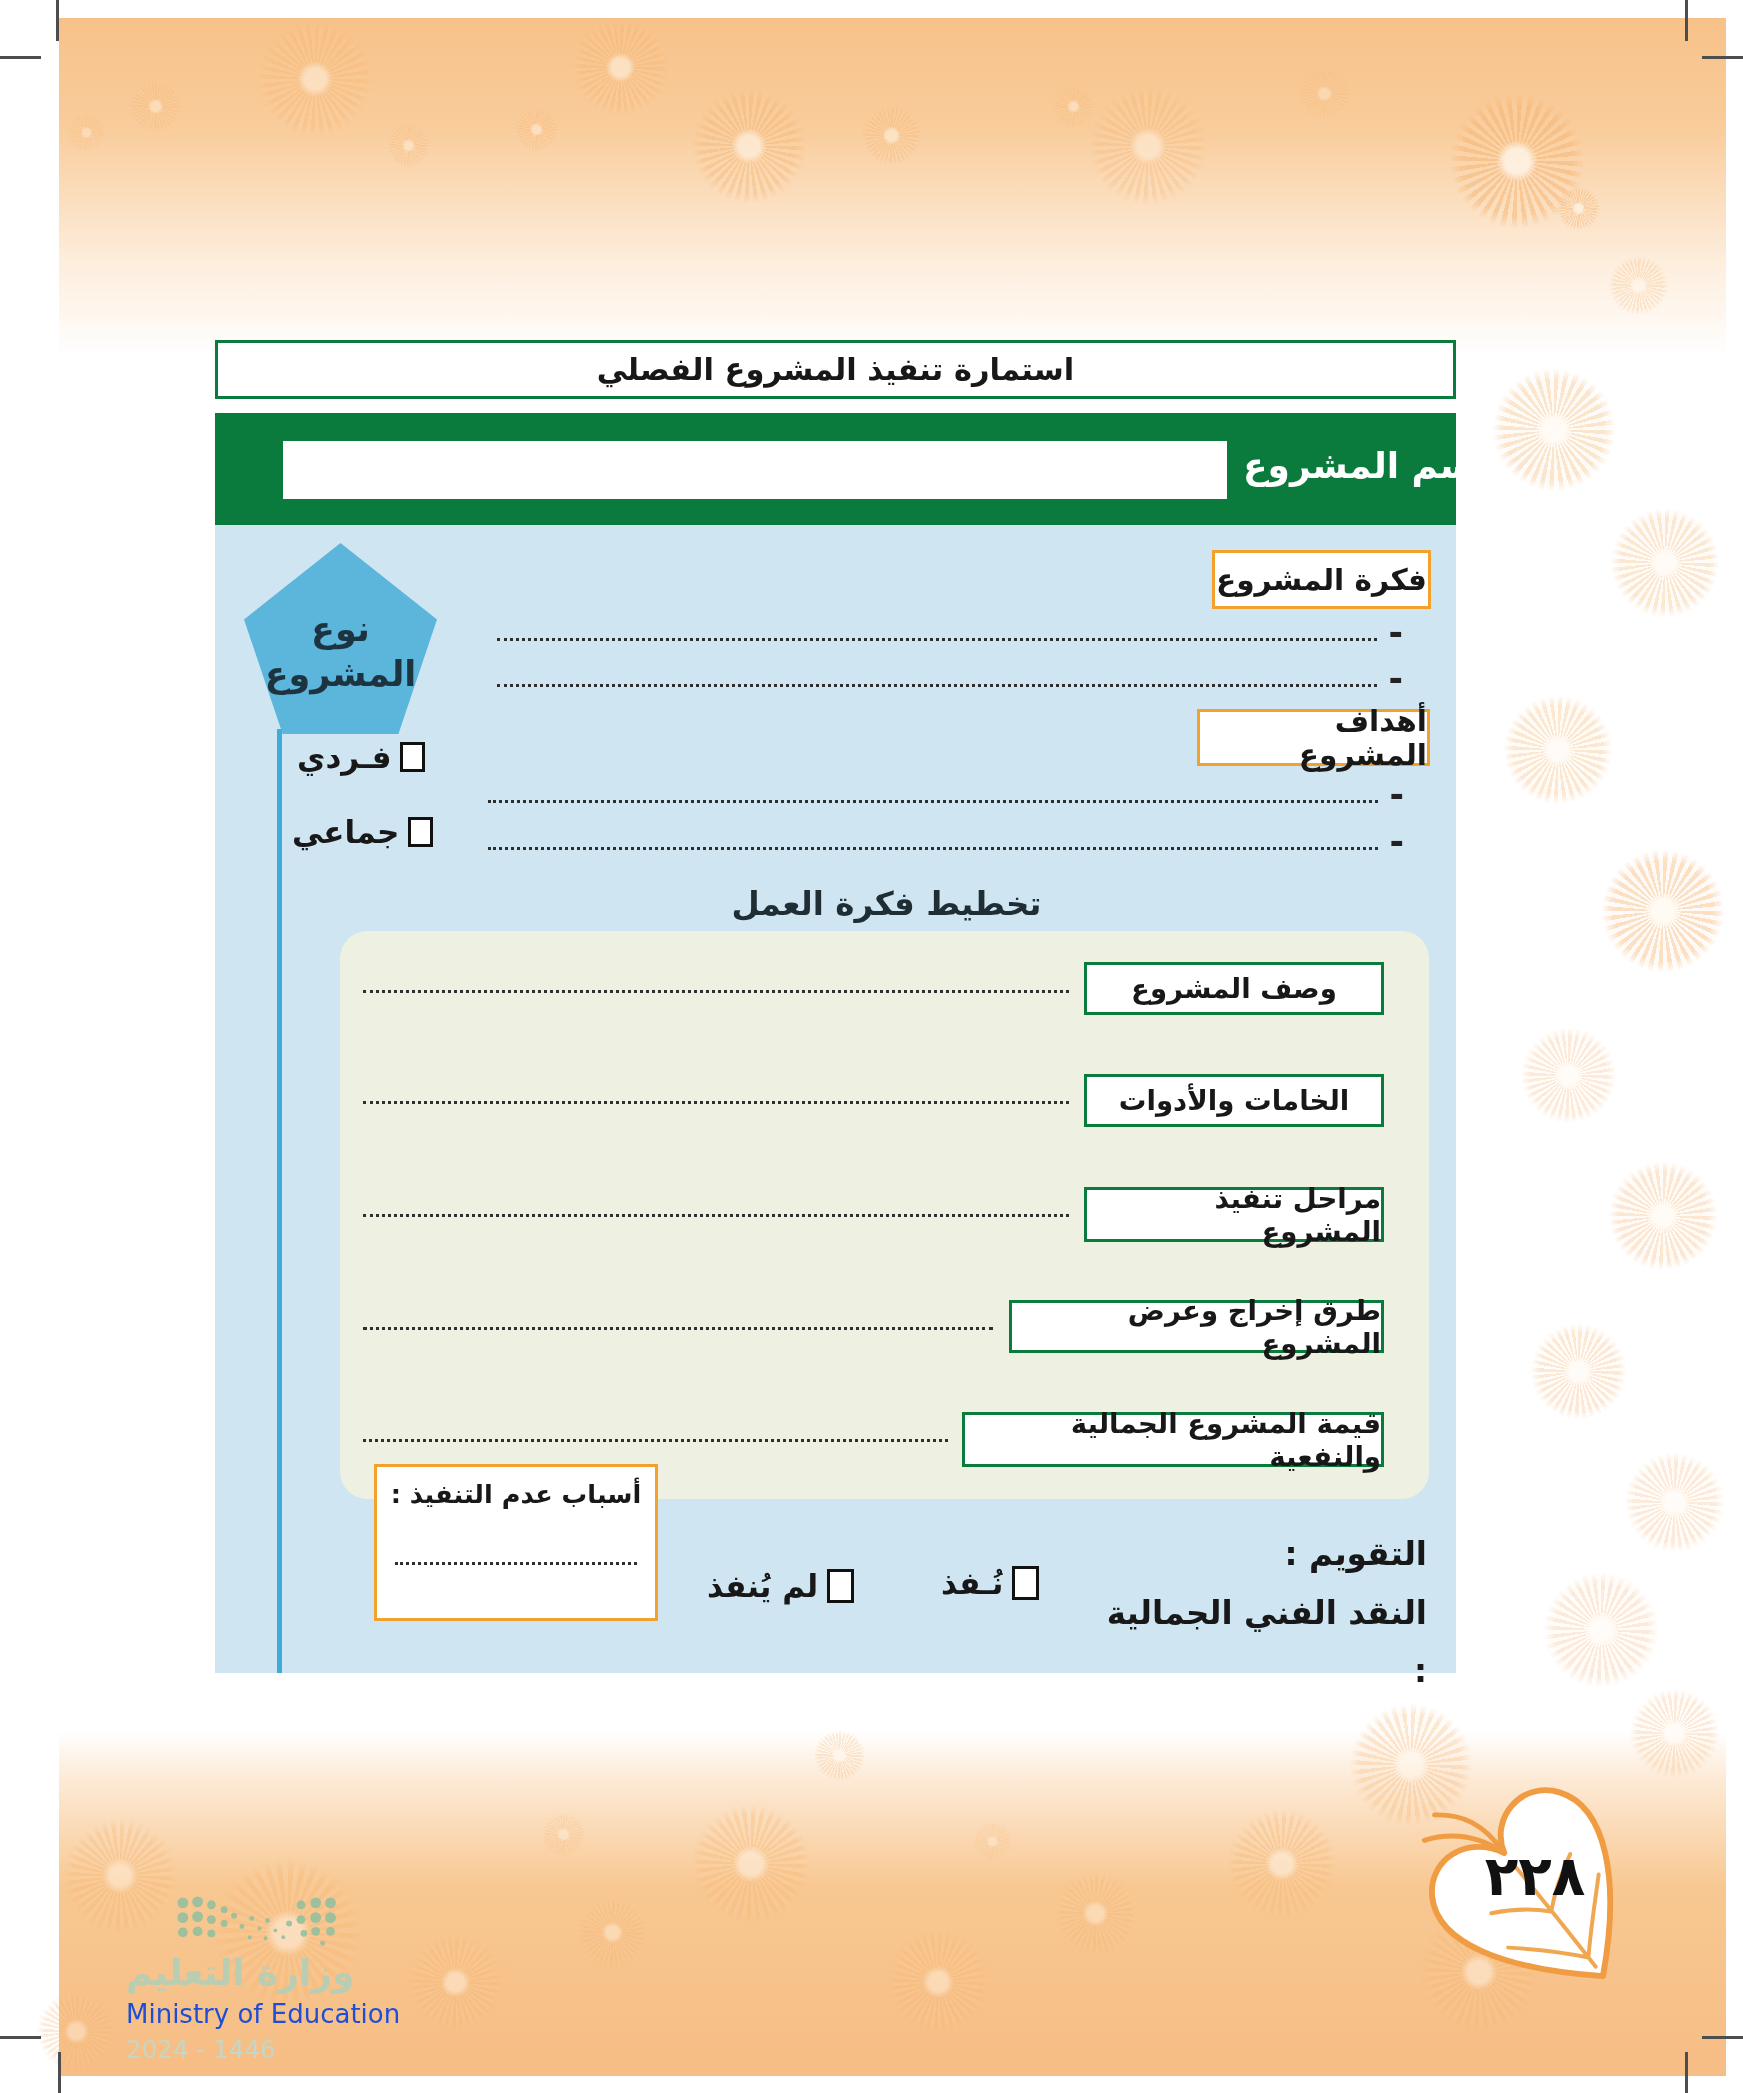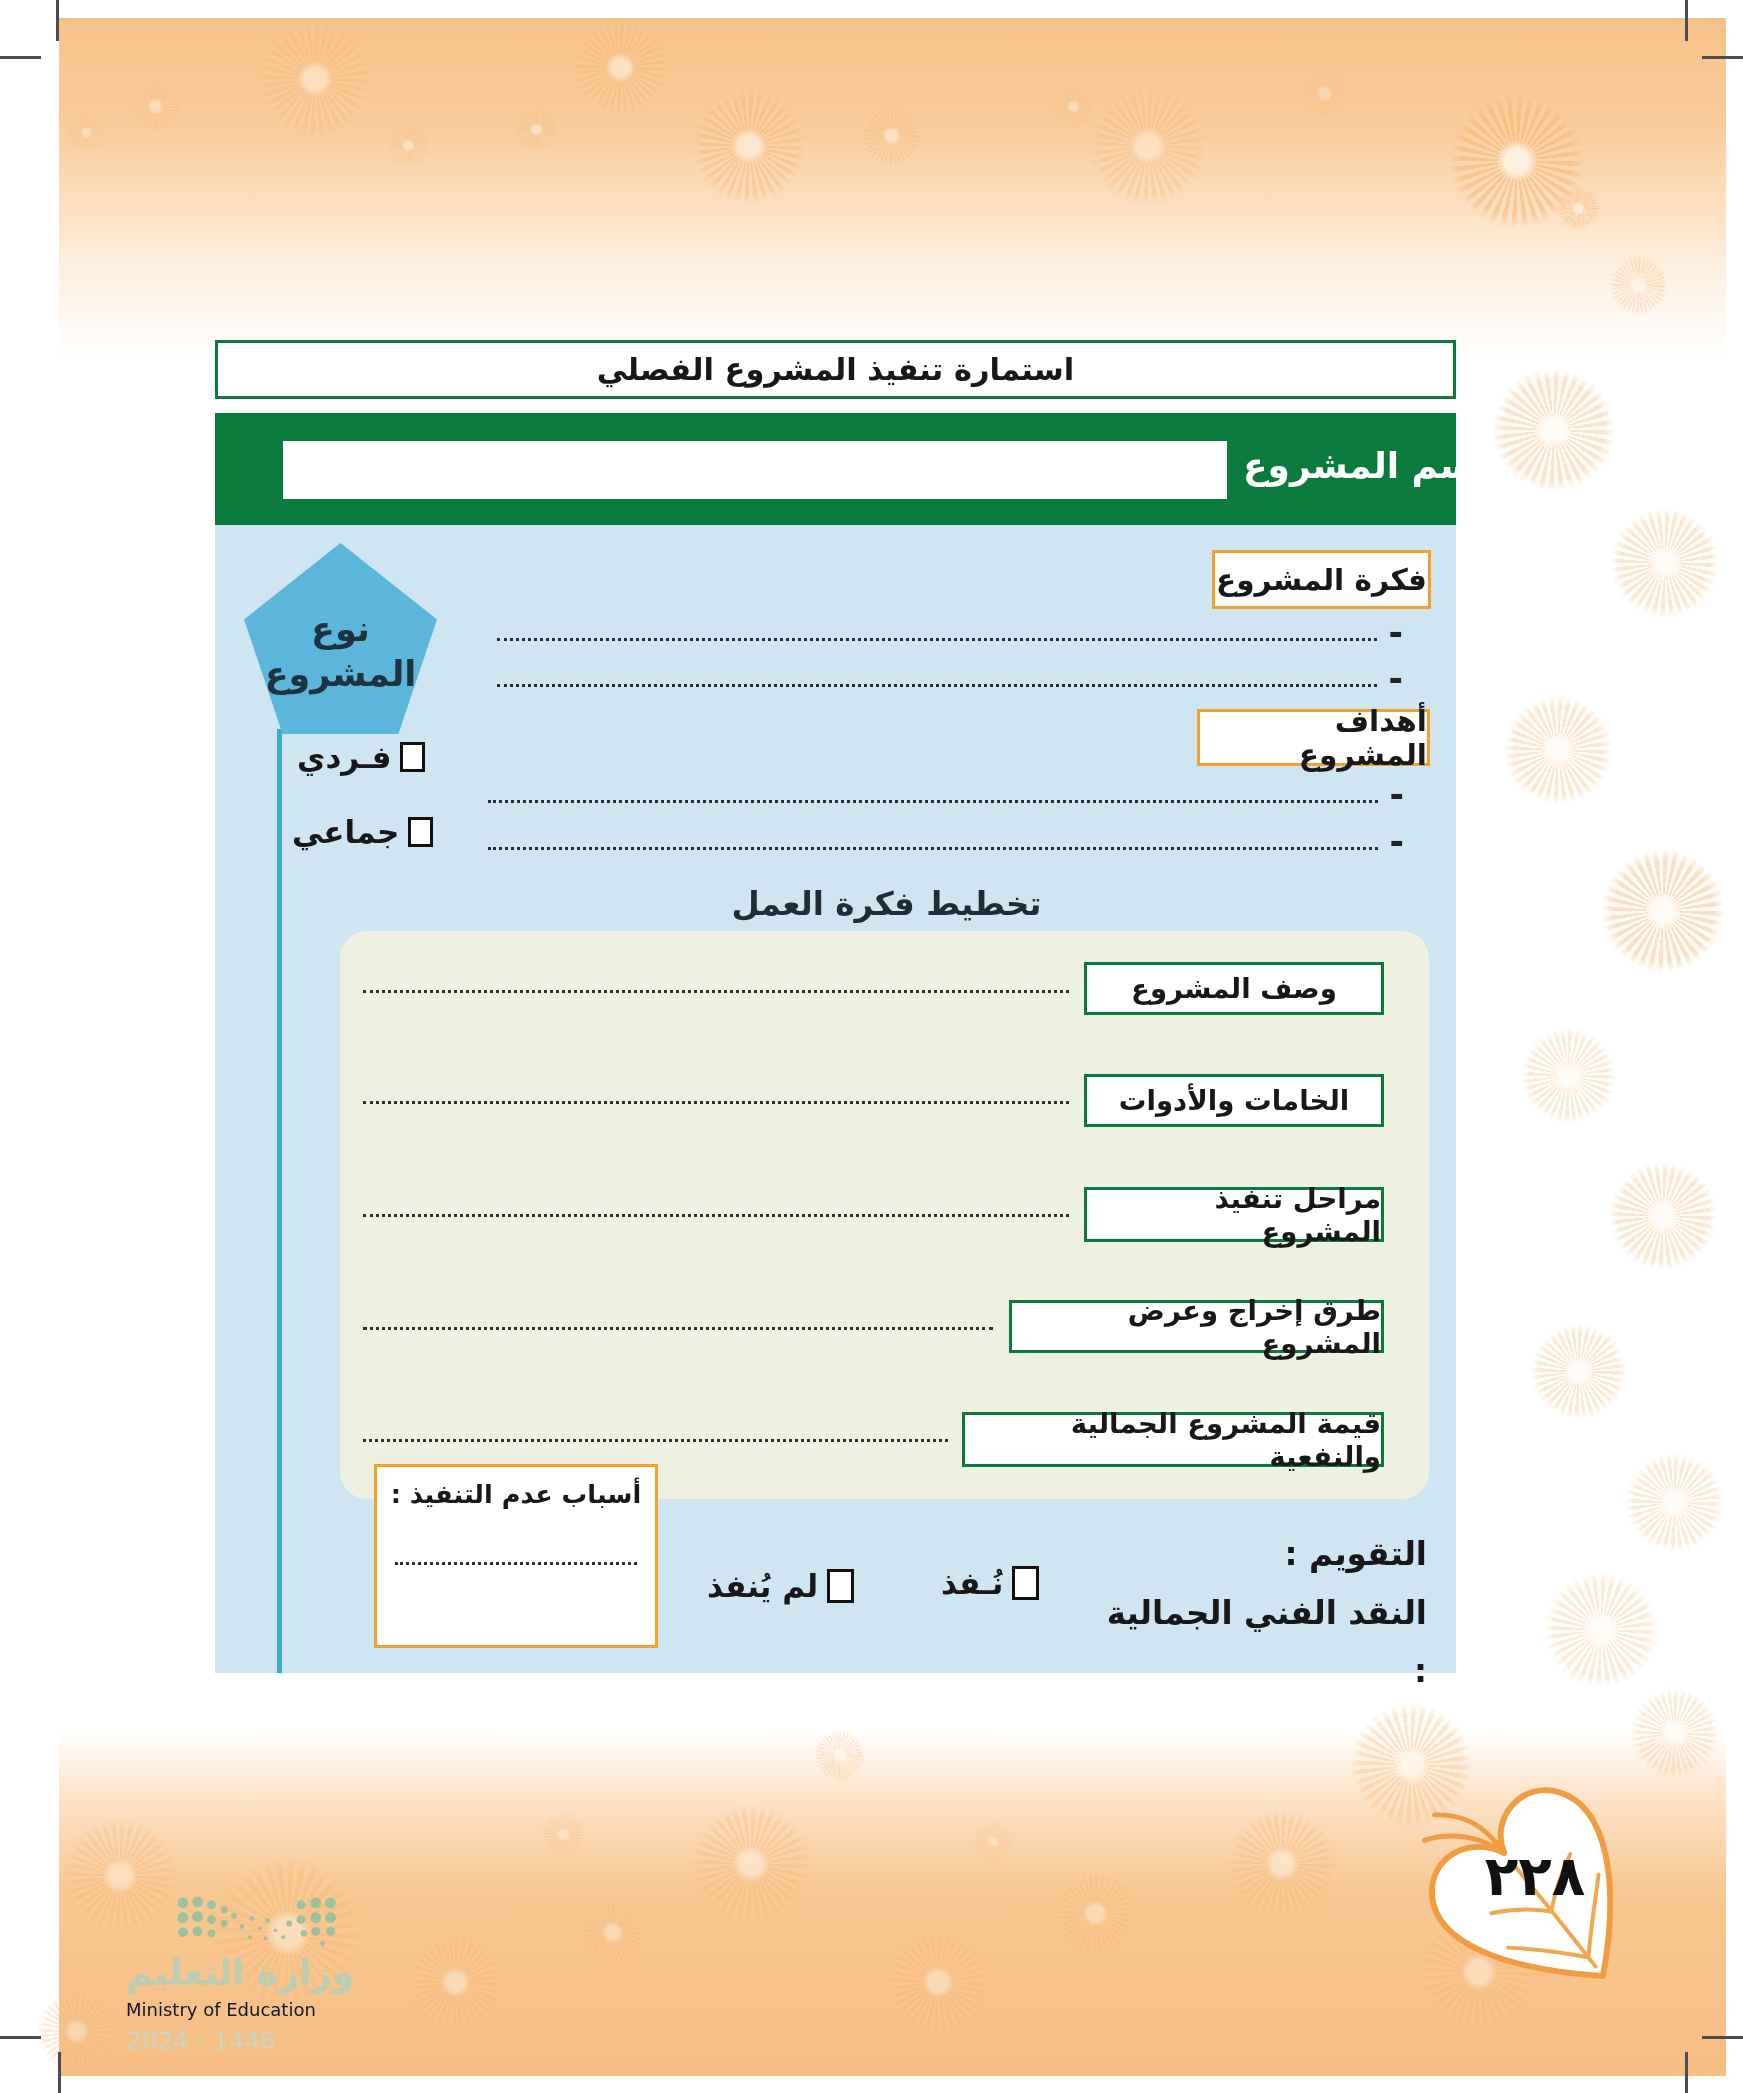--- a/index.html
+++ b/index.html
@@ -44,31 +44,31 @@
   .dotrow .line{flex:1;border-bottom:3px dotted #2e2e2e;height:100%;}
   .dotrow .dash{font-size:35px;font-weight:bold;color:#222;line-height:13.8px;margin-left:11.8px;}
   .plan-title{position:absolute;left:640px;top:885px;width:493px;text-align:center;
     font-size:32.5px;font-weight:bold;color:#1f2d35;direction:rtl;}
   .cream{position:absolute;left:340px;top:931px;width:1089px;height:568px;background:#eef1e1;border-radius:27.6px;}
   .chkrow{position:absolute;display:flex;align-items:center;gap:8.9px;}
   .chkrow .lbl{font-size:31px;font-weight:bold;color:#181818;direction:rtl;}
   .chkbox{background:#ffffff;border:3px solid #111;box-sizing:border-box;}
   .chk-sm{width:24.6px;height:30.5px;}
   .chk-lg{width:26.6px;height:34px;}
-  .reasons-box{position:absolute;left:374px;top:1464px;width:284px;height:184px;background:#ffffff;
+  .reasons-box{position:absolute;left:374px;top:1464px;width:284px;height:157px;background:#ffffff;
     border:3.9px solid #f2a12c;box-sizing:border-box;}
   .reasons-box .cap{position:absolute;left:0;right:0;top:11.8px;text-align:center;
     font-size:25.6px;font-weight:bold;color:#181818;direction:rtl;}
   .reasons-box .line{position:absolute;left:17.7px;top:95px;width:242px;border-bottom:3px dotted #2e2e2e;}
   .eval{position:absolute;left:1084px;top:1525px;width:343px;text-align:right;direction:rtl;}
   .eval div{font-size:32.5px;font-weight:bold;color:#181818;line-height:1.8;}
   
   .ministry{position:absolute;left:126px;top:1883px;width:296px;}
   .ministry .ar{font-size:36px;font-weight:bold;color:#b9cdb2;direction:rtl;text-align:left;margin-top:69px;}
-  .ministry .en{font-size:18px;color:#0f172a;margin-top:5.9px;}
+  .ministry .en{font-size:26px;color:#1d4ed8;margin-top:5.9px;}
   .ministry .yr{font-size:24.6px;color:#c6d6c4;margin-top:5.9px;}
   .dots-svg{position:absolute;left:47px;top:7.9px;}
   .leaf-wrap{position:absolute;left:1387px;top:1751px;width:296px;height:286px;}
   .page-num{position:absolute;left:1456px;top:1844px;width:158px;text-align:center;
     font-size:55px;font-weight:bold;color:#111;}
 </style>
 </head>
 <body>
 
 <div class="canvas">

